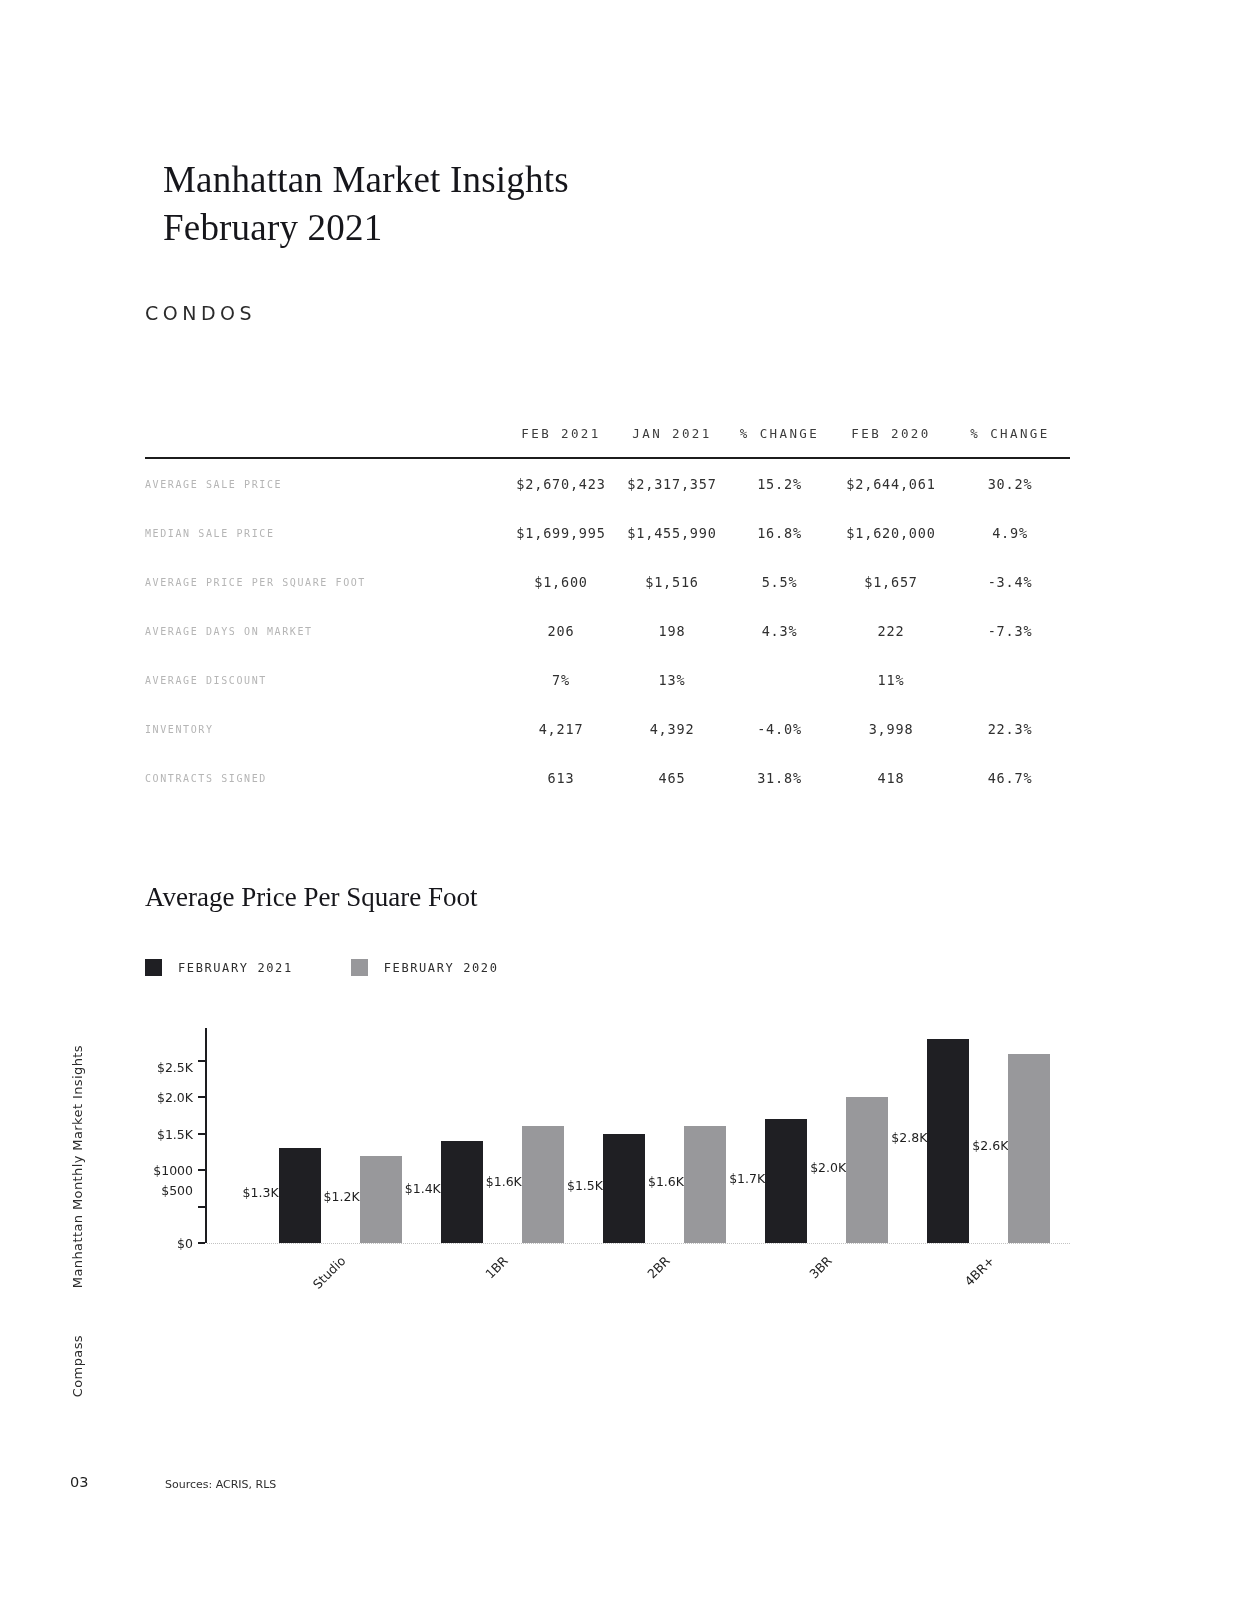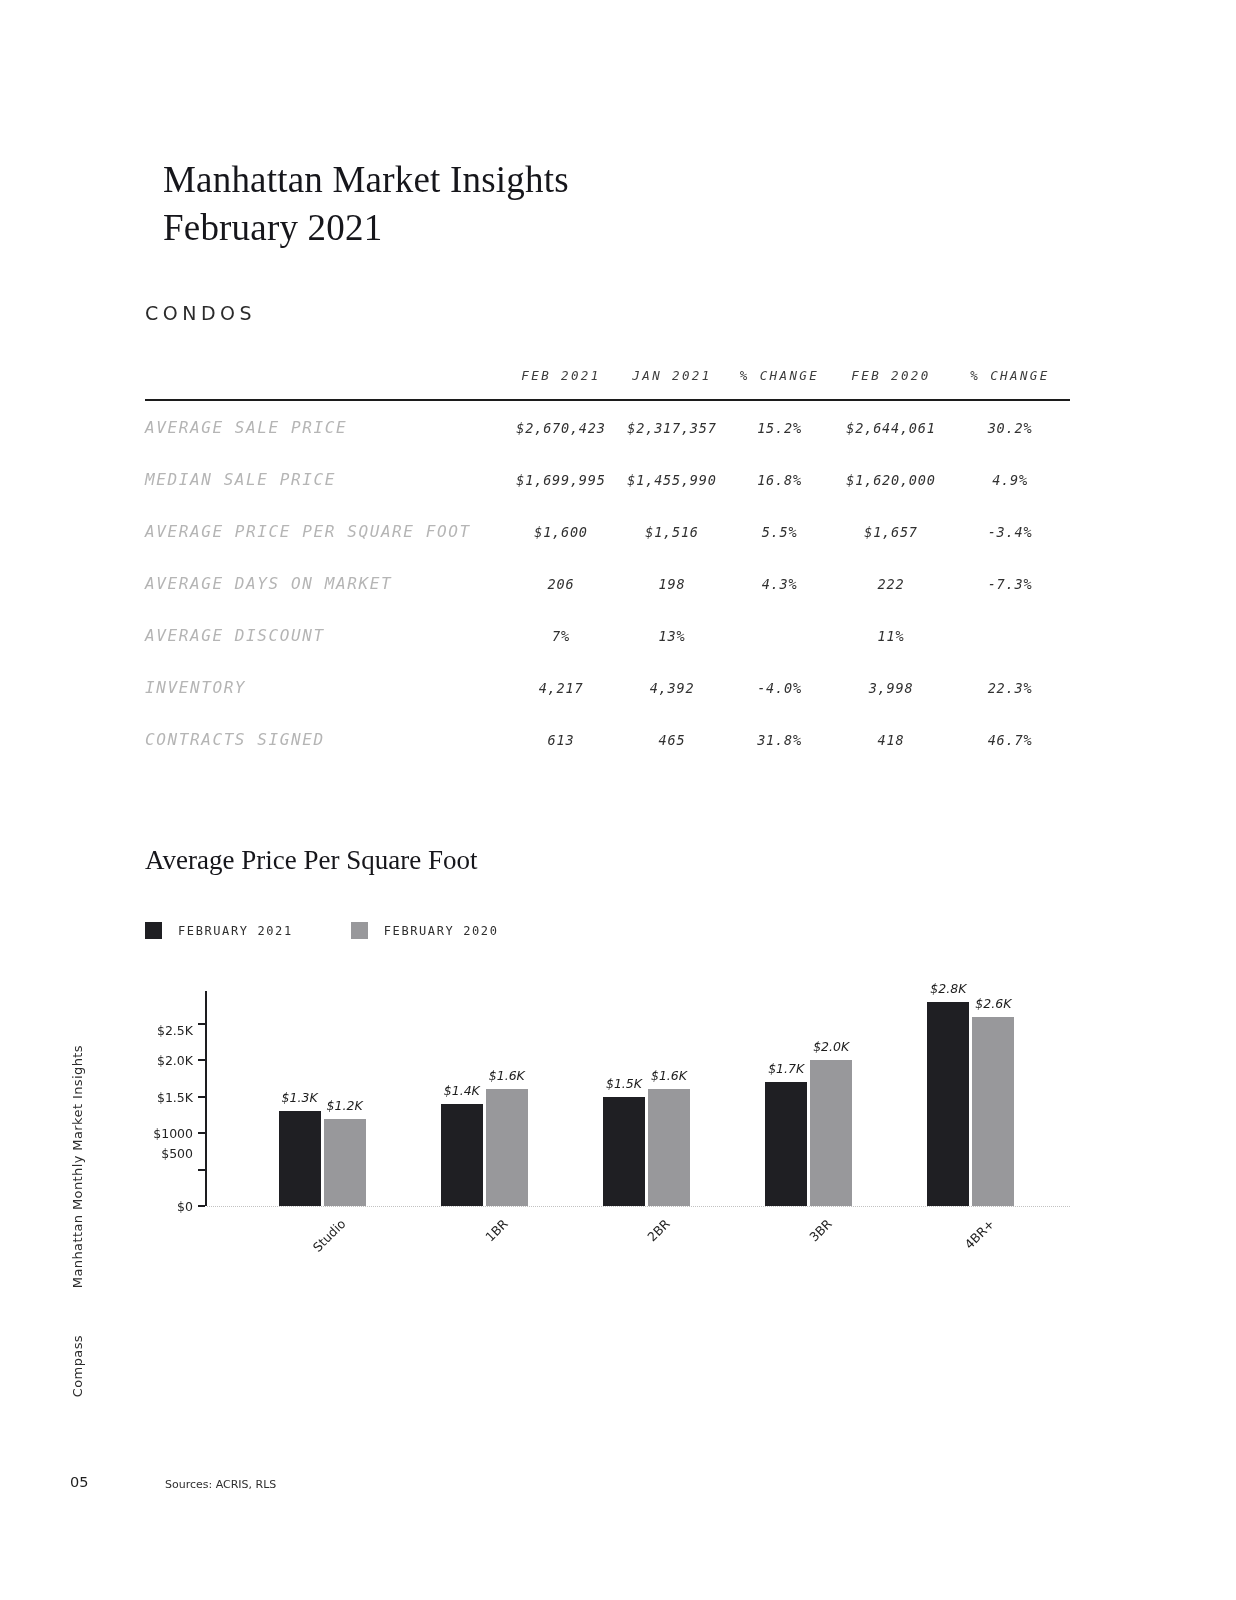--- a/index.html
+++ b/index.html
@@ -5,47 +5,47 @@
 <style>
   html,body{margin:0;padding:0;background:#ffffff;}
   .page{position:relative;width:1236px;height:1600px;background:#ffffff;overflow:hidden;
         font-family:"DejaVu Sans",sans-serif;color:#222;margin:0 auto;}
   .content{position:absolute;left:145px;top:138px;width:925px;}
 
   .page-title{margin:18px;font-family:"Liberation Serif","DejaVu Serif",serif;font-weight:500;
               font-size:37px;line-height:48px;color:#16161b;letter-spacing:0.2px;}
   .section-label{margin-top:50px;font-size:19px;letter-spacing:4.5px;color:#2b2b2b;}
 
-  .mkt-table{margin-top:44px;font-family:"DejaVu Sans Mono",monospace;font-style:italic;}
+  .mkt-table{margin-top:102px;font-family:"DejaVu Sans Mono",monospace;}
   .t-head{display:grid;grid-template-columns:360px 112px 110px 105px 118px 120px;
           border-bottom:2px solid #1c1c1c;padding-bottom:16px;}
   .t-head .cell{font-size:12.5px;letter-spacing:2.4px;color:#3c3c3c;text-align:center;white-space:nowrap;}
   .t-head .cell:first-child{text-align:left;}
   .t-row{display:grid;grid-template-columns:360px 112px 110px 105px 118px 120px;
          padding:17px 0 16px 0;align-items:center;}
-  .t-row .label{font-size:16px;letter-spacing:1.6px;color:#b5b5b5;white-space:nowrap;}
+  .t-row .label{font-size:10px;letter-spacing:1.6px;color:#b5b5b5;white-space:nowrap;}
   .t-row .val{font-size:13.5px;letter-spacing:0.8px;color:#303030;text-align:center;white-space:nowrap;}
 
   .chart-title{margin:80px 0 0 0;font-family:"Liberation Serif","DejaVu Serif",serif;
                font-weight:500;font-size:27px;color:#16161b;}
   .legend{margin-top:46px;display:flex;align-items:center;gap:58px;}
   .legend-item{display:flex;align-items:center;gap:16px;}
   .swatch{width:17px;height:17px;flex:0 0 auto;}
   .legend-label{font-family:"DejaVu Sans Mono",monospace;font-size:12px;letter-spacing:1.6px;color:#2e2e2e;}
 
   .chart{position:relative;margin:52px 0 0 60px;width:865px;height:215px;}
   .plot{position:absolute;inset:0;border-left:2px solid #1d1d20;}
   .baseline{position:absolute;left:0;right:0;bottom:-1px;border-bottom:1px dotted #c2c2c2;}
   .ytick-label{position:absolute;right:calc(100% + 14px);transform:translateY(50%);
                font-size:12.5px;color:#242424;white-space:nowrap;}
   .ytick-mark{position:absolute;left:-9px;width:7px;height:2px;background:#1d1d20;transform:translateY(1px);}
   .groups{position:absolute;inset:0;display:flex;justify-content:space-around;
           align-items:flex-end;padding:0 18px 0 34px;}
   .group{position:relative;display:flex;align-items:flex-end;gap:3px;}
-  .bar-col{display:flex;flex-direction:column;align-items:center;font-style:italic;}
+  .bar-col{display:flex;flex-direction:row;align-items:center;}
   .bar-value{font-size:12.5px;color:#1e1e1e;margin-bottom:6px;white-space:nowrap;}
   .bar{width:42px;}
   .xtick{position:absolute;top:100%;left:50%;width:0;height:0;margin:10px 0 0 16px;}
   .xtick span{position:absolute;right:0;top:0;white-space:nowrap;transform-origin:100% 0;
               transform:rotate(-45deg);font-size:12.5px;color:#1f1f1f;}
 
   .vert{position:absolute;writing-mode:vertical-rl;transform:rotate(180deg);
         font-size:13px;color:#2c2c2c;letter-spacing:0.4px;}
   .vert-title{left:70px;top:1045px;}
   .vert-brand{left:70px;top:1335px;}
@@ -226,15 +226,15 @@
               </div>
             </div>
           </div>
         </div>
     </div>
 
   </div>
 
   <div class="vert vert-title">Manhattan Monthly Market Insights</div>
   <div class="vert vert-brand">Compass</div>
-  <div class="page-number">05</div>
+  <div class="page-number">03</div>
   <div class="sources">Sources: ACRIS, RLS</div>
 </div>
 
 </body></html>

